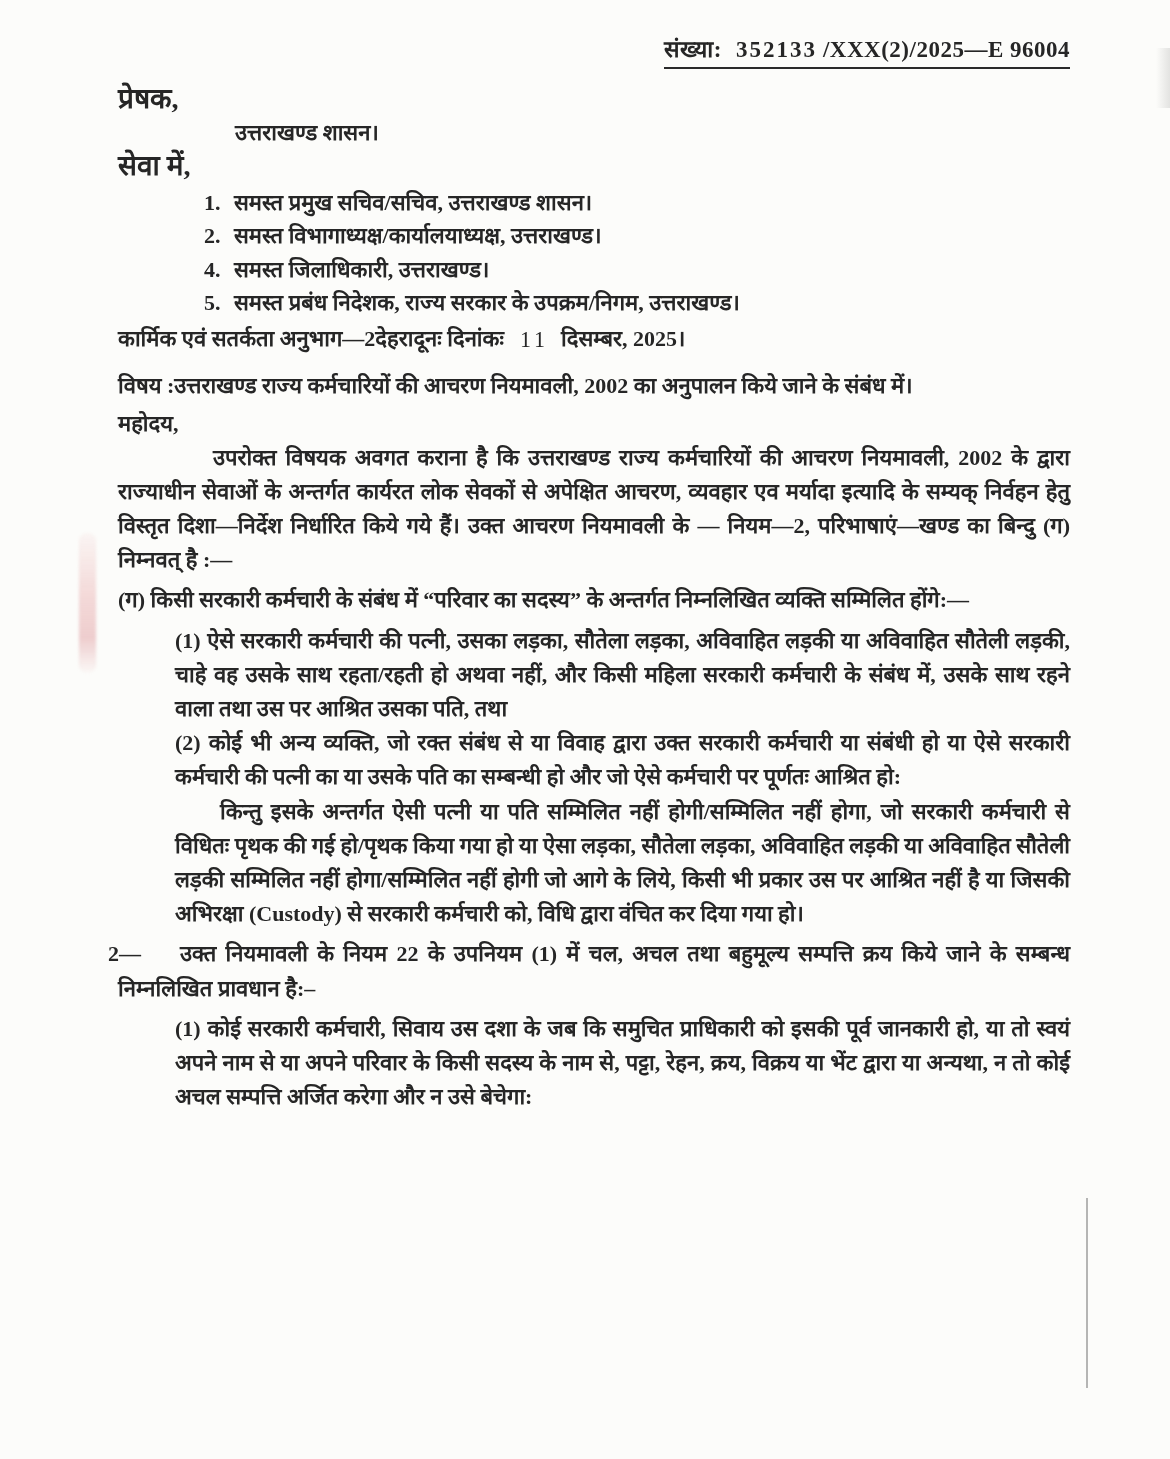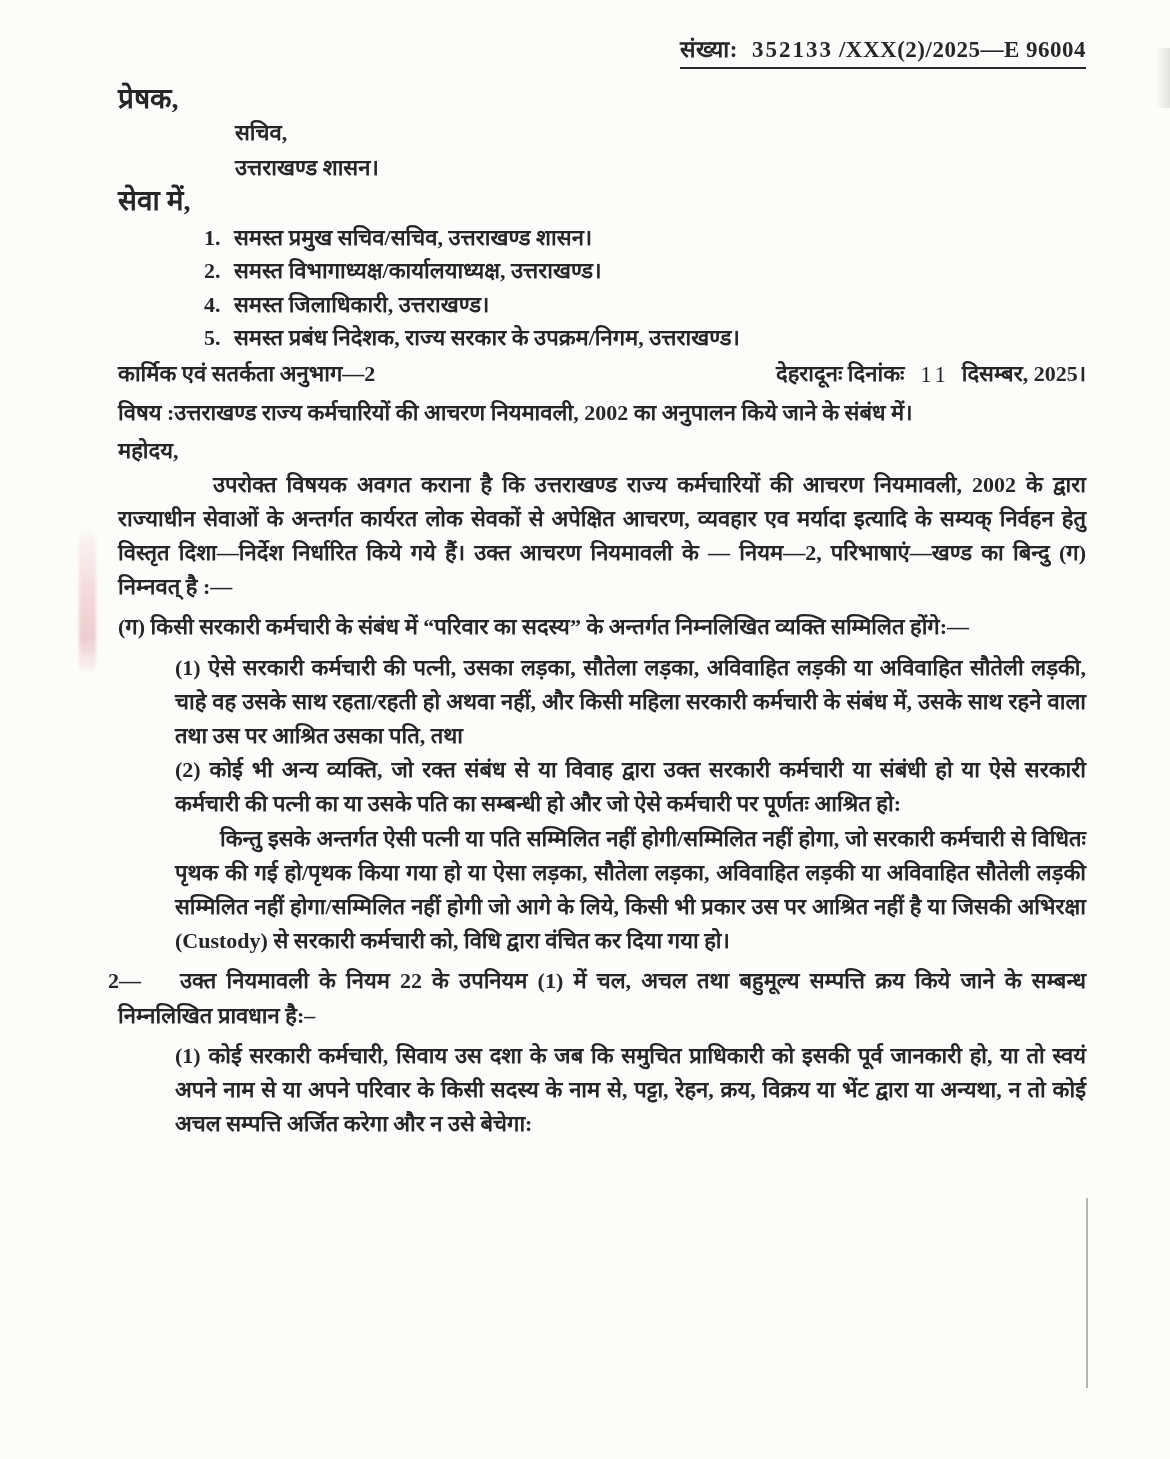--- a/index.html
+++ b/index.html
@@ -10,21 +10,21 @@
   }
   .page{
     position:relative;
     width:1170px;height:1459px;
     background:#fcfcfa;
     overflow:hidden;
     color:#262626;
   }
   .content{
     position:absolute;
-    top:32px;left:118px;right:84px;
+    top:32px;left:118px;right:100px;
     filter:blur(0.3px);
   }
   
   .refline{
     text-align:right;
     font-size:23px;font-weight:700;
     margin-bottom:14px;
     letter-spacing:0.5px;
   }
   .refline .underlined{
@@ -39,32 +39,32 @@
   }
   
   .label-line{font-size:28px;font-weight:700;line-height:32px;}
   .sender-block{margin-left:117px;line-height:35px;font-size:22px;font-weight:600;}
   .sender-name{font-weight:800;font-size:23px;}
   
   .recipients{margin:4px 0 2px 86px;line-height:33.4px;font-size:22px;font-weight:700;}
   .recipients .num{display:inline-block;width:30px;}
   
   .meta-row{
-    display:flex;justify-content:space-between;align-items:baseline;
+    display:flex;align-items:baseline;
     font-size:22px;font-weight:700;line-height:34px;margin-top:2px;
   }
   .date-day{
     font-weight:500;letter-spacing:4px;padding:0 12px 0 16px;
     transform:scaleY(1.08);display:inline-block;
   }
   
   .subject{
     font-size:22px;font-weight:700;line-height:35px;
     padding-left:42px;text-indent:-42px;
-    margin-top:4px;
+    margin-top:12px;
   }
   .salutation{font-size:22px;font-weight:700;line-height:34px;margin-top:4px;}
   
   .para{
     font-size:22px;font-weight:600;line-height:34.2px;
     text-align:justify;margin:0;
   }
   .para.indent-first{text-indent:95px;}
   .para.block-indent{margin-left:57px;}
   .para.proviso{margin-left:57px;text-indent:45px;}
@@ -105,21 +105,20 @@
 
   <div class="content">
 
     <div class="refline">
       <span class="underlined"><span>संख्या:</span><span class="hand">352133</span><span>/XXX(2)/2025—E 96004</span></span>
     </div>
 
     <div class="label-line">प्रेषक,</div>
 
     <div class="sender-block">
-      <div>सचिव,</div>
       <div>उत्तराखण्ड शासन।</div>
     </div>
 
     <div class="label-line">सेवा में,</div>
 
     <div class="recipients">
       <div><span class="num">1.</span><span>समस्त प्रमुख सचिव/सचिव, उत्तराखण्ड शासन।</span></div>
       <div><span class="num">2.</span><span>समस्त विभागाध्यक्ष/कार्यालयाध्यक्ष, उत्तराखण्ड।</span></div>
       <div><span class="num">4.</span><span>समस्त जिलाधिकारी, उत्तराखण्ड।</span></div>
       <div><span class="num">5.</span><span>समस्त प्रबंध निदेशक, राज्य सरकार के उपक्रम/निगम, उत्तराखण्ड।</span></div>

